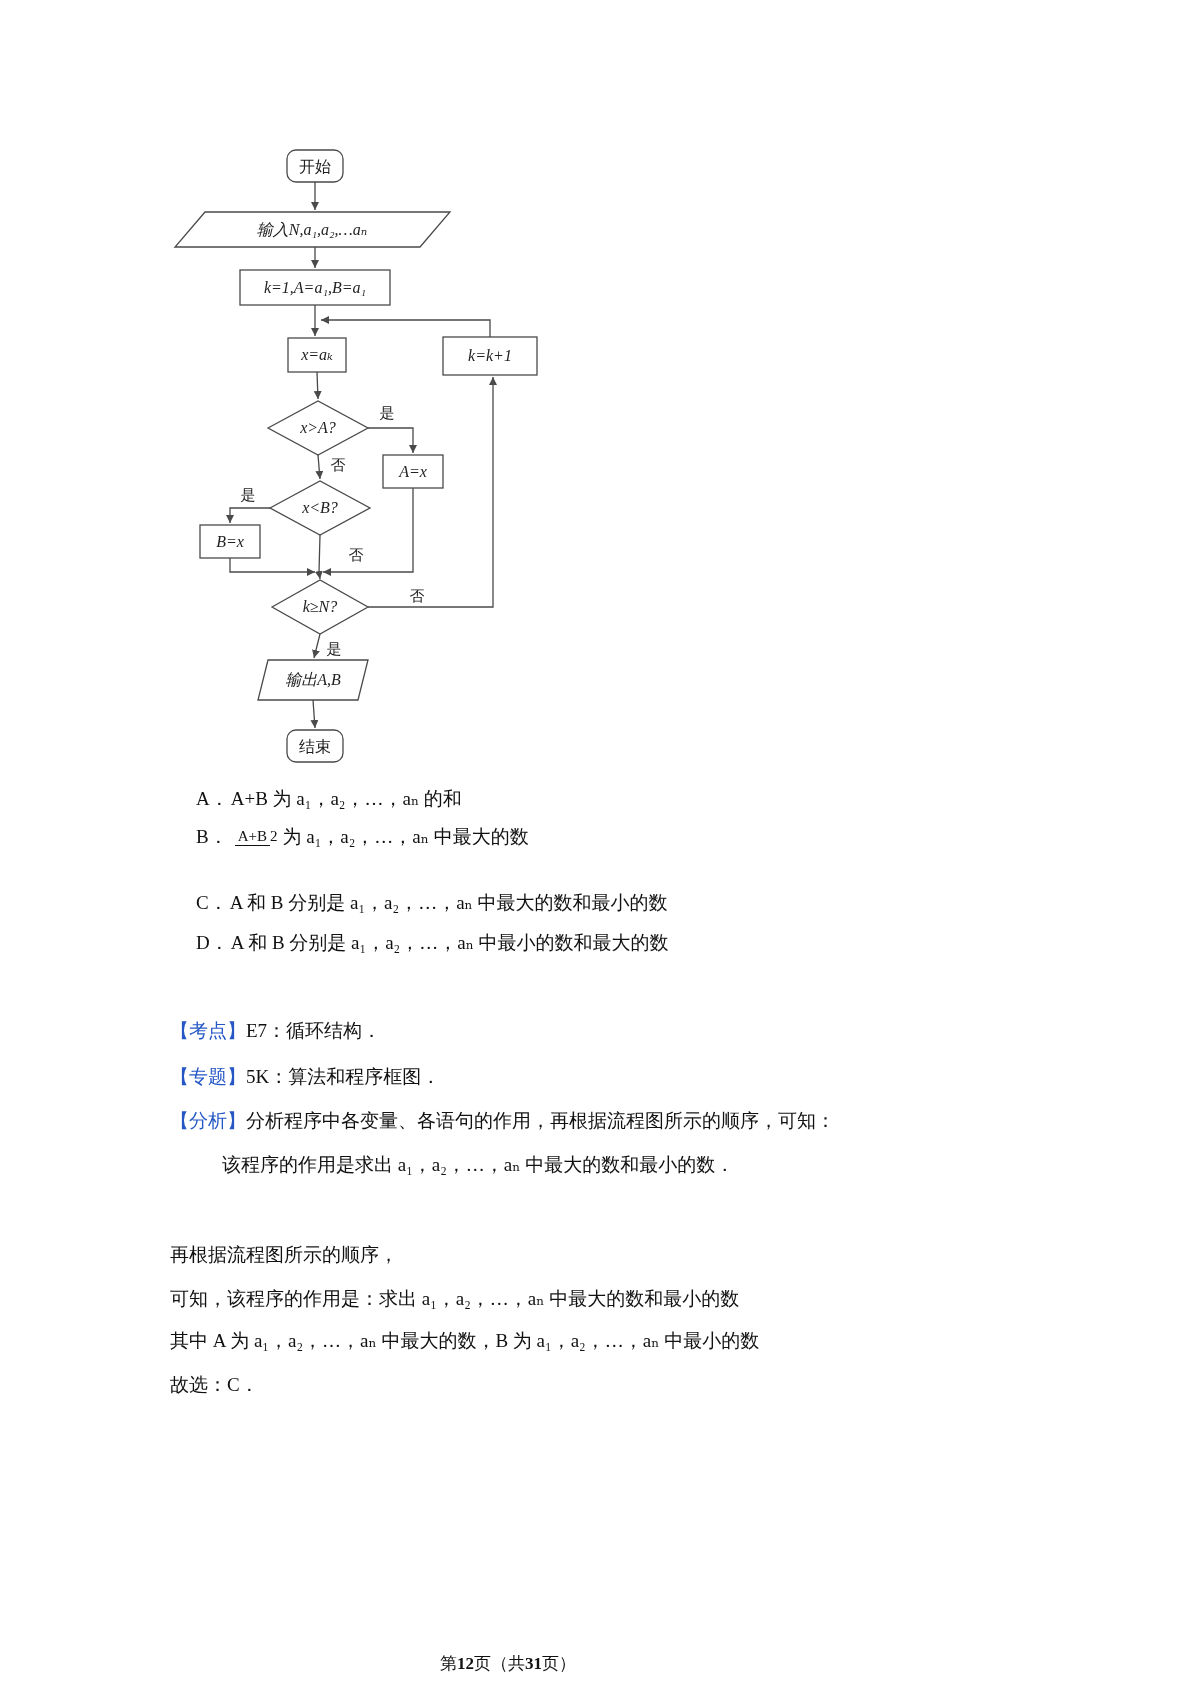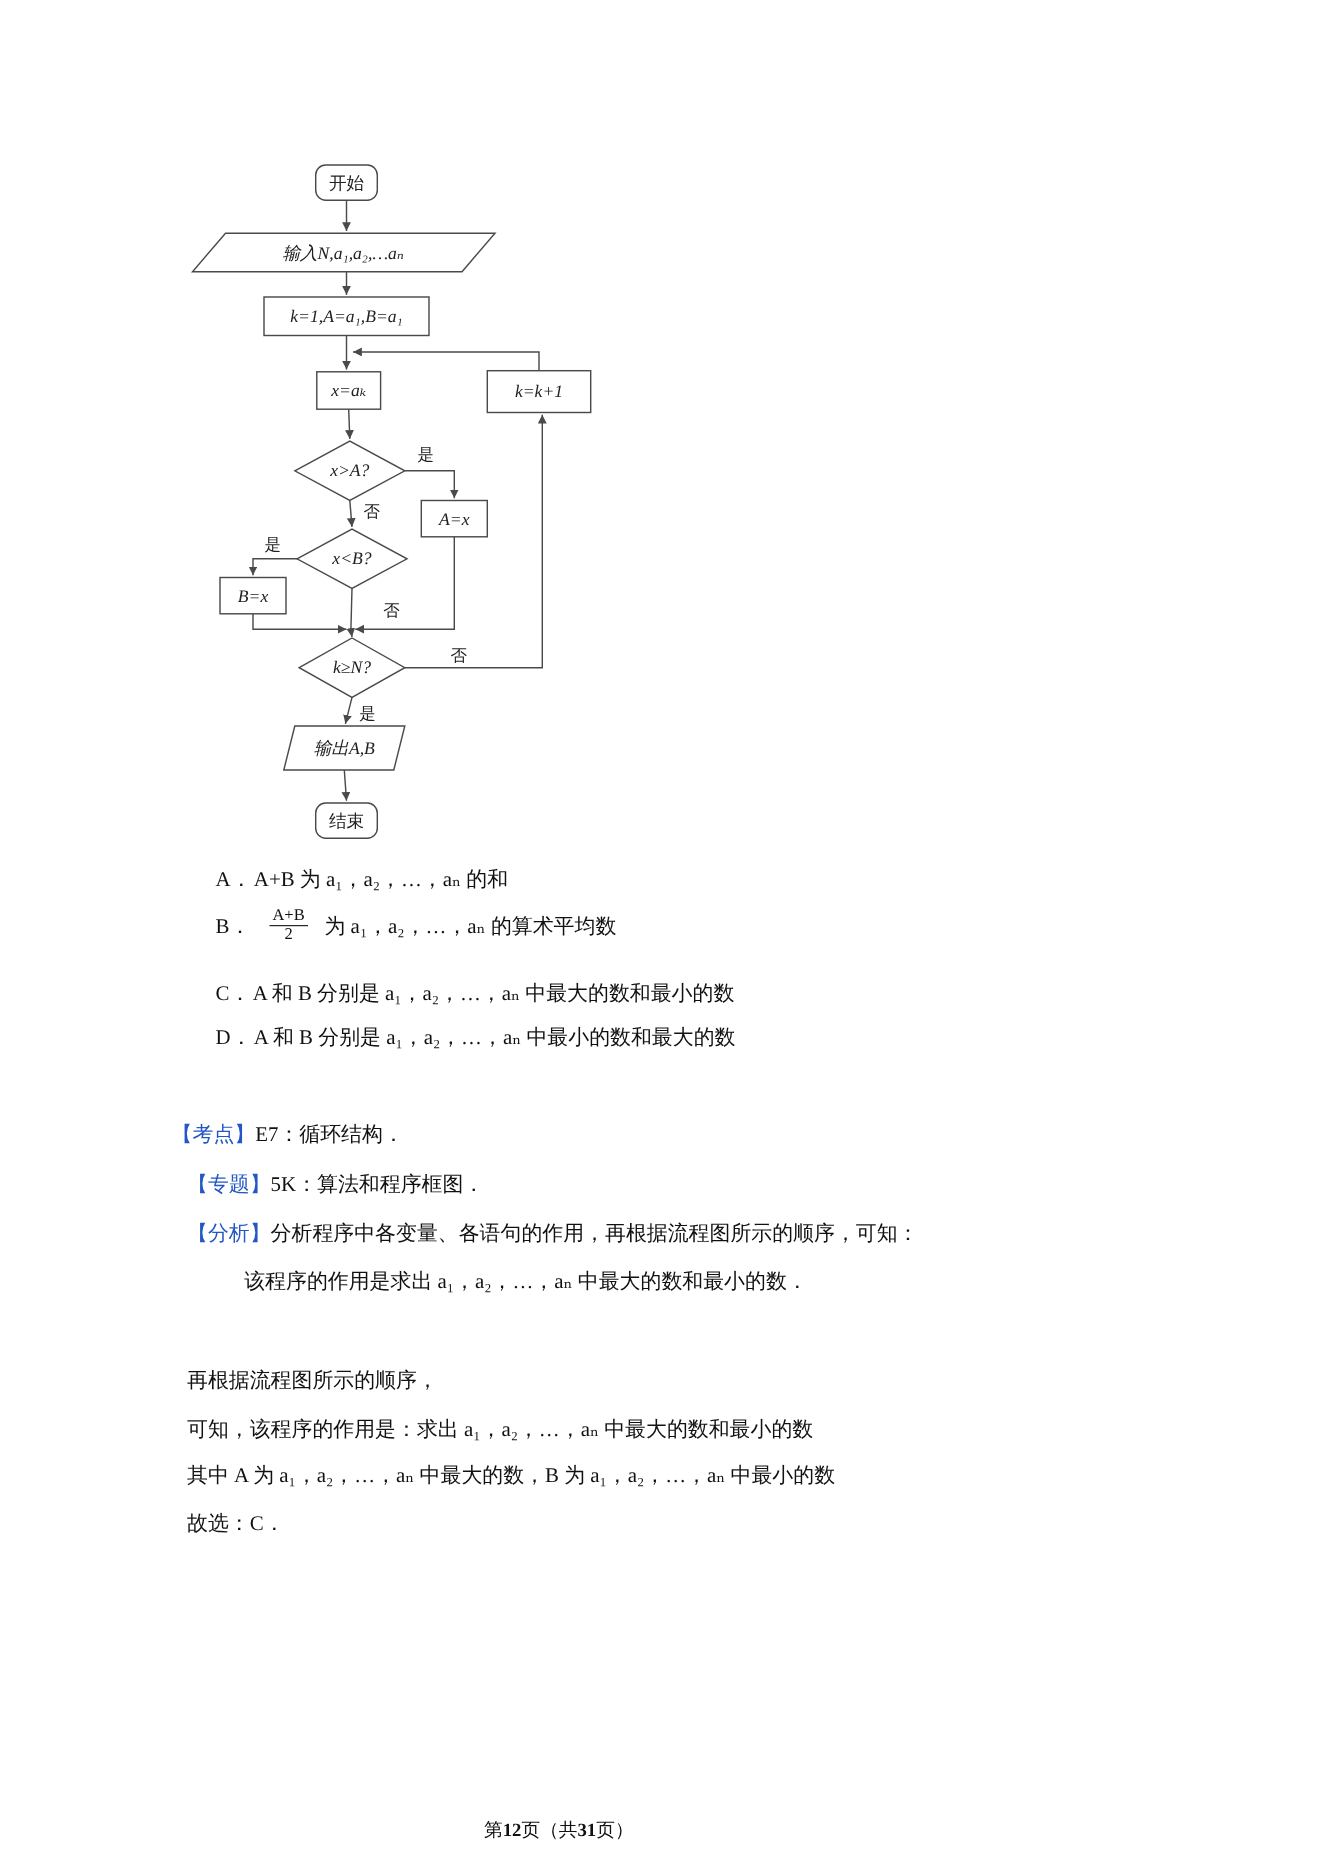--- a/index.html
+++ b/index.html
@@ -5,22 +5,22 @@
   * { margin:0; padding:0; box-sizing:border-box; }
   html,body { background:#fff; }
   body {
     width:1200px; height:1700px; position:relative;
     font-family:"Liberation Serif","DejaVu Serif",serif;
     color:#111;
   }
   .abs { position:absolute; }
   .opt { font-size:19px; display:flex; align-items:center; white-space:nowrap; }
   .opt .lbl { margin-right:2px; }
-  .frac { display:inline-flex; flex-direction:column; align-items:center;
-          font-size:15px; line-height:1.15; margin:0 15px; }
+  .frac { display:inline-flex; flex-direction:row; align-items:center;
+          font-size:15px; line-height:1.15; margin:0 5px; }
   .frac .num { border-bottom:1.2px solid #111; padding:0 3px; }
   .line { font-size:19px; white-space:nowrap; }
   .blue { color:#2457c5; }
   .footer { font-size:17px; text-align:center; left:0; right:0; }
   svg text { font-family:"Liberation Serif","DejaVu Serif",serif; fill:#222; }
   svg .math { font-style:italic; font-size:16px; }
   svg .cjk  { font-style:normal; font-size:16px; }
   svg .yn   { font-style:normal; font-size:15px; }
   svg .shape { fill:#fff; stroke:#4a4a4a; stroke-width:1.3; }
   svg .flow  { fill:none; stroke:#4a4a4a; stroke-width:1.3; }
@@ -102,34 +102,34 @@
     <span class="lbl">A．</span>
     <span>A+B 为 a₁，a₂，…，aₙ 的和</span>
   </div>
 
   <div class="abs opt" style="left:196px; top:824px;">
     <span class="lbl">B．</span>
     <span class="frac">
       <span class="num">A+B</span>
       <span class="den">2</span>
     </span>
-    <span>为 a₁，a₂，…，aₙ 的算术平均数</span>
+    <span>为 a₁，a₂，…，aₙ 中最大的数</span>
   </div>
 
   <div class="abs opt" style="left:196px; top:890px;">
     <span class="lbl">C．</span>
     <span>A 和 B 分别是 a₁，a₂，…，aₙ 中最大的数和最小的数</span>
   </div>
 
   <div class="abs opt" style="left:196px; top:930px;">
     <span class="lbl">D．</span>
     <span>A 和 B 分别是 a₁，a₂，…，aₙ 中最小的数和最大的数</span>
   </div>
 
-  <div class="abs line" style="left:156px; top:1018px;">
+  <div class="abs line" style="left:170px; top:1018px;">
     <span class="blue">【考点】</span><span>E7：循环结构．</span>
   </div>
 
   <div class="abs line" style="left:170px; top:1064px;">
     <span class="blue">【专题】</span><span>5K：算法和程序框图．</span>
   </div>
 
   <div class="abs line" style="left:170px; top:1108px;">
     <span class="blue">【分析】</span><span>分析程序中各变量、各语句的作用，再根据流程图所示的顺序，可知：</span>
   </div>

